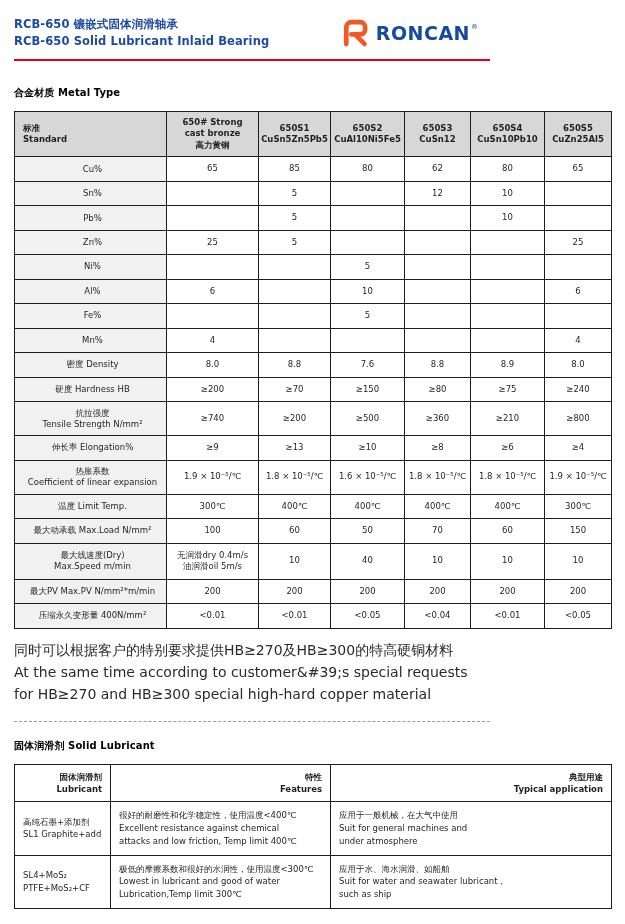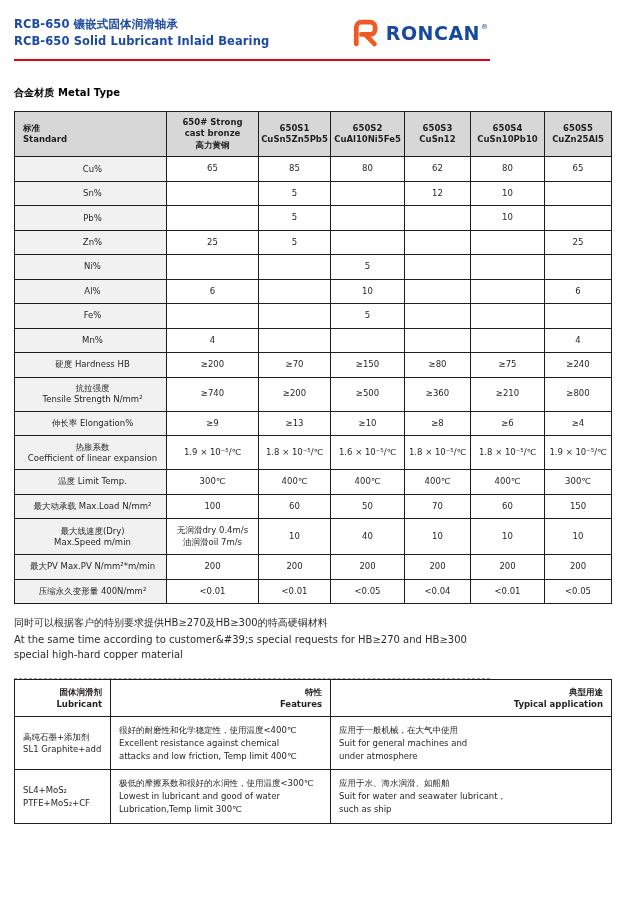--- a/index.html
+++ b/index.html
@@ -15,21 +15,21 @@
   }
   .page{position:relative; width:504px; height:924px; background:#fff;}
   .content{padding:16px 14px 0 14px;}
 
   
   .hdr{display:flex; justify-content:space-between; align-items:flex-start;}
   .titles div{
     color:var(--title-blue); font-weight:bold; font-size:11.5px; line-height:1.5;
     letter-spacing:0.1px;
   }
-  .logo{display:flex; align-items:center; margin-top:1px; margin-right:2px;justify-content:space-between;}
+  .logo{display:flex; align-items:center; margin-top:1px; margin-right:12px;justify-content:space-between;}
   .logo-icon{width:32px; height:32px; display:inline-block;}
   .logo-text{
     color:var(--logo-blue); font-weight:bold; font-size:19px; letter-spacing:0.5px;
     margin-left:5px; line-height:1;
   }
   .reg{color:var(--logo-blue); font-size:7px; vertical-align:top; position:relative; top:-6px; margin-left:1px;}
   .rule{height:2.5px; background:var(--rule-red); margin-top:8px;}
 
   
   .sec-h{font-size:10px; font-weight:bold; color:#000; margin:25px 0 11px 0; letter-spacing:0.1px;}
@@ -47,21 +47,21 @@
   }
   .t1 th.corner{text-align:left; padding-left:8px;}
   .t1 td.row-label{
     background:var(--label-gray); text-align:center; padding:5.5px 4px 5.5px 8px; line-height:1.3;
   }
   .t1 td.val{background:#fff; text-align:center; padding:6px 2px; line-height:1.35;}
   .t1 col.c0{width:152px;} .t1 col.c1{width:92px;} .t1 col.c2{width:72px;}
   .t1 col.c3{width:74px;} .t1 col.c4{width:66px;} .t1 col.c5{width:74px;} .t1 col.c6{width:67px;}
 
   
-  .note{font-size:10px; line-height:1.55; color:#2b2b2b; margin-top:1px;}
+  .note{font-size:14px; line-height:1.55; color:#2b2b2b; margin-top:1px;}
   .note.first{margin-top:11px;}
   .dashed{border-top:1px dashed #9a9a9a; margin-top:15px;}
 
   
   .t2 th{background:#fff; font-weight:bold; text-align:right; padding:6px 8px; line-height:1.45;}
   .t2 td{padding:7px 8px; line-height:1.5; text-align:left; background:#fff;}
   .t2 col.c0{width:96px;} .t2 col.c1{width:220px;} .t2 col.c2{width:281px;}
 </style>
 </head>
 <body>
@@ -216,20 +216,31 @@
             </td>
             <td class="val">4</td>
             <td class="val"></td>
             <td class="val"></td>
             <td class="val"></td>
             <td class="val"></td>
             <td class="val">4</td>
           </tr>
           <tr>
             <td class="row-label">
+              <div>密度 Density</div>
+            </td>
+            <td class="val">8.0</td>
+            <td class="val">8.8</td>
+            <td class="val">7.6</td>
+            <td class="val">8.8</td>
+            <td class="val">8.9</td>
+            <td class="val">8.0</td>
+          </tr>
+          <tr>
+            <td class="row-label">
               <div>硬度 Hardness HB</div>
             </td>
             <td class="val">≥200</td>
             <td class="val">≥70</td>
             <td class="val">≥150</td>
             <td class="val">≥80</td>
             <td class="val">≥75</td>
             <td class="val">≥240</td>
           </tr>
           <tr>
@@ -289,21 +300,21 @@
             <td class="val">60</td>
             <td class="val">150</td>
           </tr>
           <tr>
             <td class="row-label">
               <div>最大线速度(Dry)</div>
               <div>Max.Speed m/min</div>
             </td>
             <td class="val">
               <div>无润滑dry 0.4m/s</div>
-              <div>油润滑oil 7m/s</div>
+              <div>油润滑oil 5m/s</div>
             </td>
             <td class="val">10</td>
             <td class="val">40</td>
             <td class="val">10</td>
             <td class="val">10</td>
             <td class="val">10</td>
           </tr>
           <tr>
             <td class="row-label">
               <div>最大PV Max.PV  N/mm²*m/min</div>
@@ -327,20 +338,21 @@
             <td class="val">&lt;0.05</td>
           </tr>
         </tbody>
     </table>
 
     <p class="note first">同时可以根据客户的特别要求提供HB≥270及HB≥300的特高硬铜材料</p>
     <p class="note">At the same time according to customer&amp;#39;s special requests for HB≥270 and HB≥300 special high-hard copper material</p>
 
     <div class="dashed"></div>
 
+    <div class="sec-h second">固体润滑剂 Solid Lubricant</div>
 
     <table class="t2">
       <colgroup>
           <col class="c0">
           <col class="c1">
           <col class="c2">
         </colgroup>
       <thead>
         <tr id="t2-head-row">
             <th>

